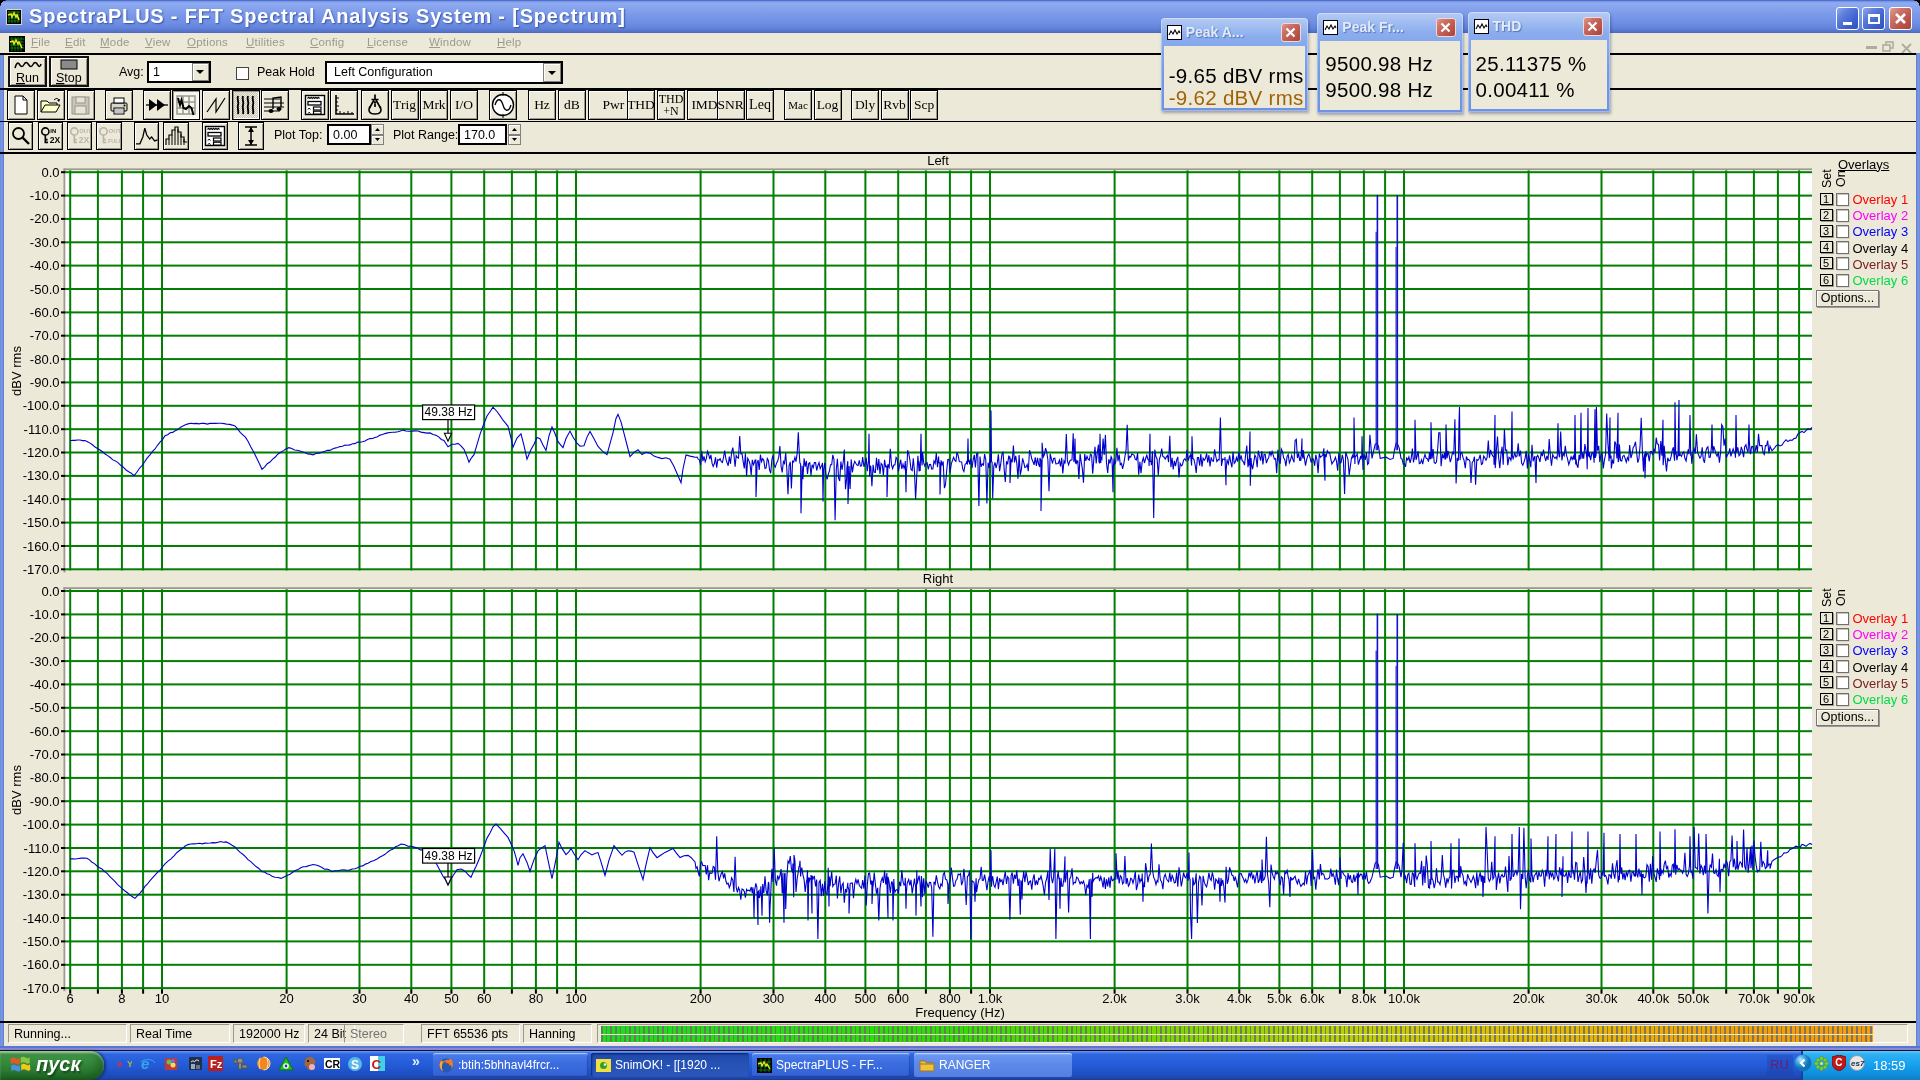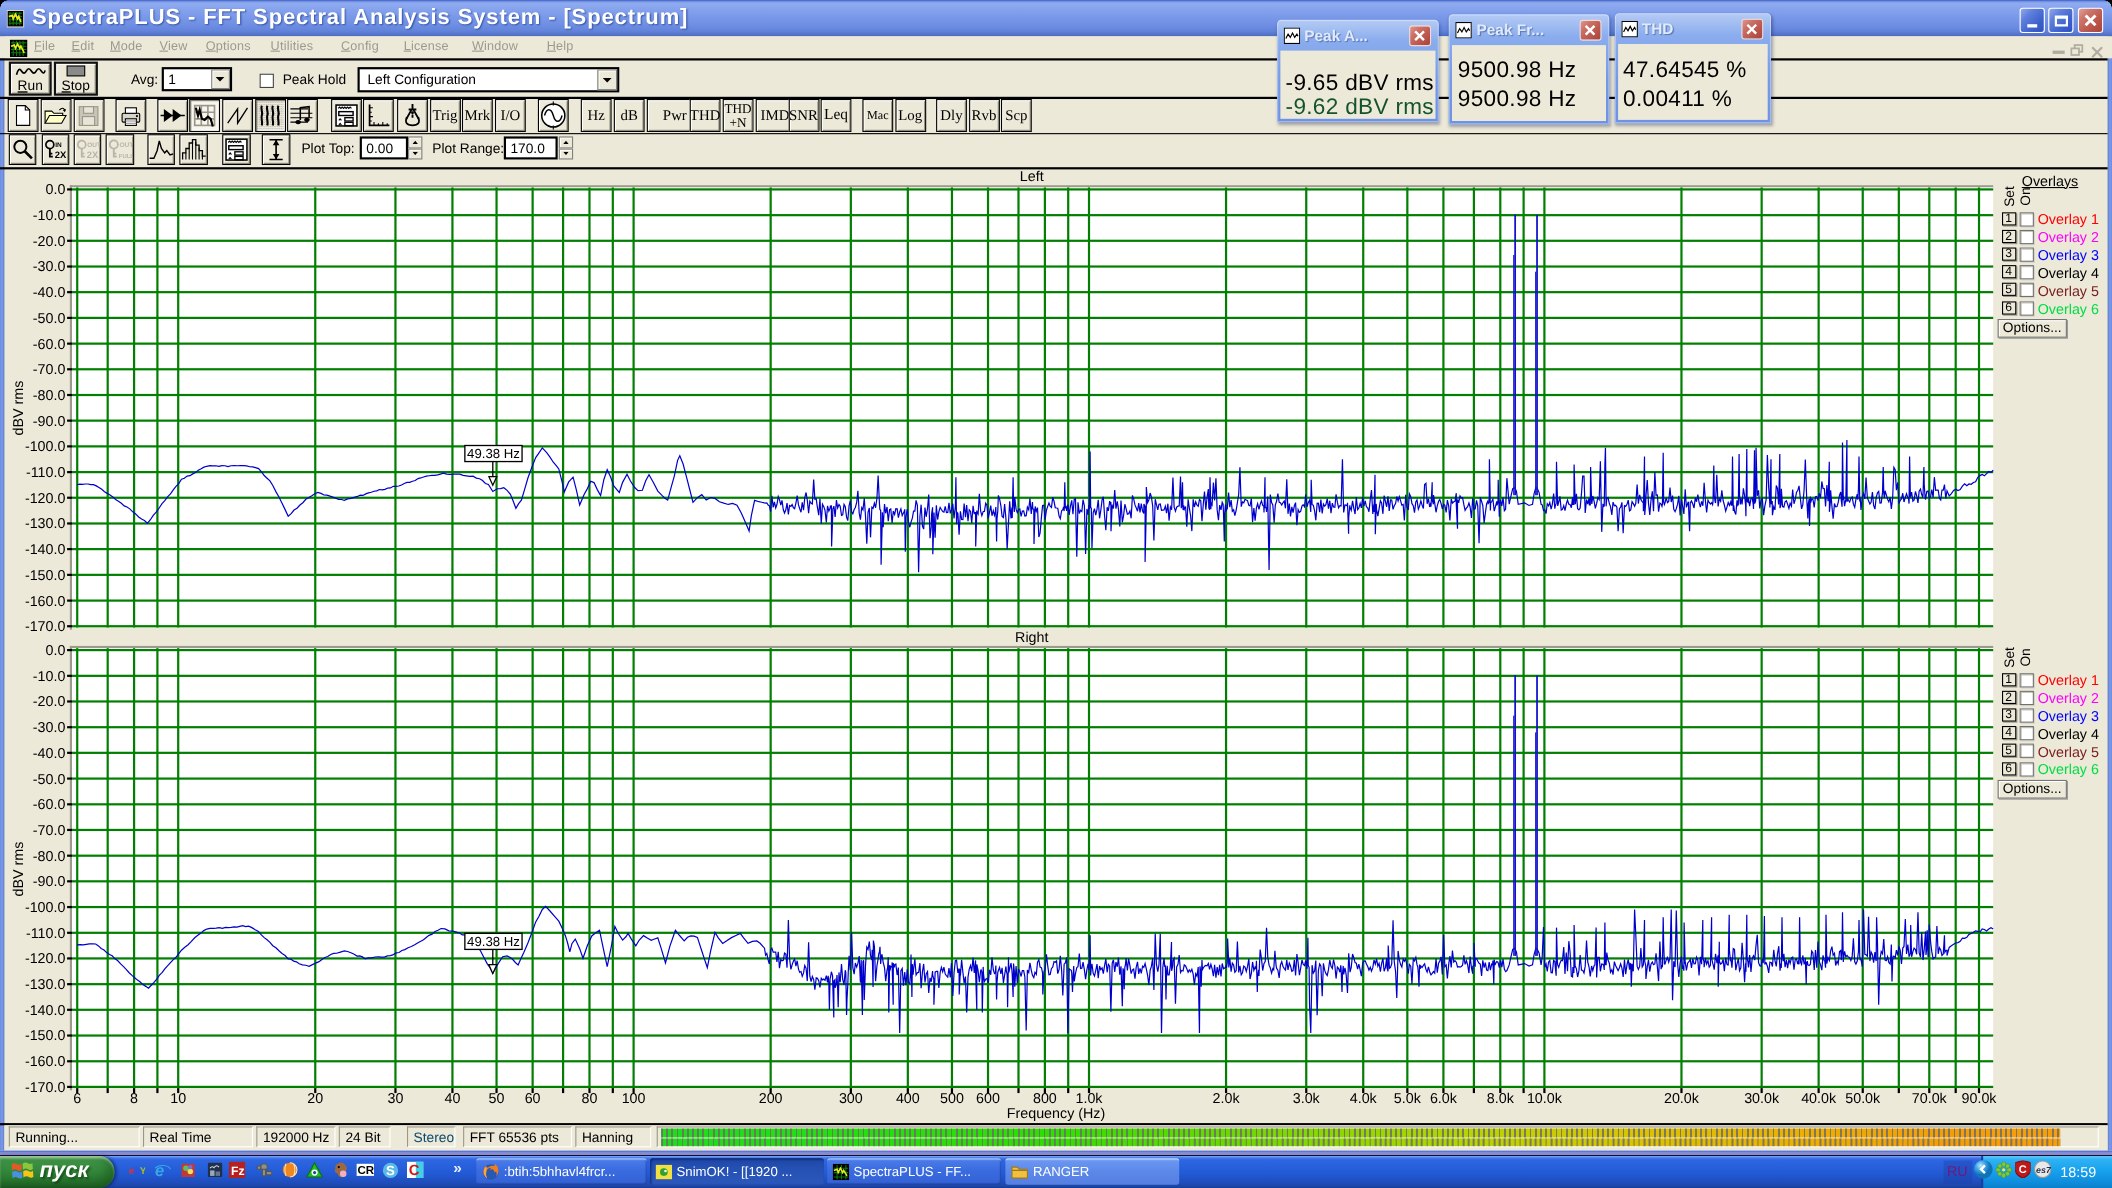--- a/index.html
+++ b/index.html
@@ -657,21 +657,21 @@
 <div class="ovl-btn" style="left:1819.5px;top:692.5px">6</div>
 <div class="ovl-cb" style="left:1835.5px;top:692.5px"></div>
 <div style="position:absolute;left:1852.5px;top:692.0px;font-size:13px;color:#00dd44">Overlay 6</div>
 <div style="position:absolute;left:1816px;top:708.5px;width:63px;height:17px;background:#ece9d8;border:1px solid #777;box-shadow:inset 1px 1px 0 #fff,1px 1px 0 #999;font-size:12.5px;color:#000;display:flex;align-items:center;justify-content:center">Options...</div>
 <div style="position:absolute;left:0px;top:1020.5px;width:1916px;height:2px;background:#000"></div>
 <div style="position:absolute;left:4px;top:1022.5px;width:1912px;height:23.5px;background:#ece9d8"></div>
 <div class="abs sunken" style="left:8px;top:1024px;width:119px;height:19px;font-size:12.5px;color:#000;padding:1.5px 0 0 5px">Running...</div>
 <div class="abs sunken" style="left:130px;top:1024px;width:100px;height:19px;font-size:12.5px;color:#000;padding:1.5px 0 0 5px">Real Time</div>
 <div class="abs sunken" style="left:233px;top:1024px;width:72px;height:19px;font-size:12.5px;color:#000;padding:1.5px 0 0 5px">192000 Hz</div>
 <div class="abs sunken" style="left:308px;top:1024px;width:47px;height:19px;font-size:12.5px;color:#000;padding:1.5px 0 0 5px">24 Bit</div>
-<div class="abs sunken" style="left:370px;top:1024px;width:44px;height:19px;font-size:12.5px;color:#0c4a6e;padding:1.5px 0 0 5px">Stereo</div>
+<div class="abs sunken" style="left:344px;top:1024px;width:60px;height:19px;font-size:12.5px;color:#737373;padding:1.5px 0 0 5px">Stereo</div>
 <div class="abs sunken" style="left:421px;top:1024px;width:99px;height:19px;font-size:12.5px;color:#000;padding:1.5px 0 0 5px">FFT 65536 pts</div>
 <div class="abs sunken" style="left:523px;top:1024px;width:69px;height:19px;font-size:12.5px;color:#000;padding:1.5px 0 0 5px">Hanning</div>
 <div class="abs sunken" style="left:597px;top:1024px;width:1311px;height:19px"></div>
 <div style="position:absolute;left:600.5px;top:1026px;width:1272px;height:7.5px;background:repeating-linear-gradient(90deg,rgba(110,110,100,0.85) 0 1.6px,rgba(255,255,255,0) 1.6px 4.7px),linear-gradient(90deg,#1ddd1d 0%,#2ee000 28%,#7ed800 45%,#b8d400 58%,#dcc200 70%,#eeae00 82%,#f59d07 92%,#f89e0c 100%)"></div>
 <div style="position:absolute;left:600.5px;top:1034.5px;width:1272px;height:7.5px;background:repeating-linear-gradient(90deg,rgba(110,110,100,0.85) 0 1.6px,rgba(255,255,255,0) 1.6px 4.7px),linear-gradient(90deg,#1ddd1d 0%,#2ee000 28%,#7ed800 45%,#b8d400 58%,#dcc200 70%,#eeae00 82%,#f59d07 92%,#f89e0c 100%)"></div>
 <div style="position:absolute;left:0;top:1046px;width:1920px;height:1.5px;background:#5a74d8"></div>
 <div style="position:absolute;left:0;top:1047.5px;width:1920px;height:2px;background:#8a8ad0"></div>
 <div style="position:absolute;left:0;top:1049.5px;width:1920px;height:1px;background:#10102a"></div>
 <div style="position:absolute;left:0;top:1050.5px;width:1920px;height:29.5px;background:linear-gradient(180deg,#6f9ef8 0%,#4379ec 6%,#2e66e2 12%,#2259d4 55%,#1e4cba 85%,#1c45a8 95%,#163a8e 100%)"></div>
 <div style="position:absolute;left:0;top:1051px;width:104px;height:29px;border-radius:0 14px 14px 0;background:linear-gradient(180deg,#71b56f 0%,#3f9245 12%,#358a3c 40%,#2c7d33 70%,#24702b 92%,#1e6526 100%);box-shadow:inset 0 2px 2px rgba(255,255,255,0.35),inset -6px -4px 10px rgba(0,40,0,0.3),2px 0 3px rgba(0,0,30,0.45)"></div>
@@ -813,21 +813,21 @@
       <path d="M2 10 L4 6 L6 9 L8 5 L10 9 L12 6 L13 8" stroke="#000" fill="none" stroke-width="1.1"></path>
     </svg></div>
 <div style="position:absolute;left:1185.7px;top:24.4px;font-size:14px;font-weight:bold;color:#dfeafc;text-shadow:1px 1px 1px rgba(40,60,120,0.5)">Peak A...</div>
 <div style="position:absolute;left:1280.7px;top:23.4px;width:20px;height:19px;border-radius:3px;border:1px solid #f2d8d2;background:linear-gradient(135deg,#e0968e 0%,#cc7065 30%,#b9544a 70%,#a84337 100%);display:flex;align-items:center;justify-content:center">
     <svg width="11" height="11" viewBox="0 0 11 11">
       <path d="M1.5 1.5 L9.5 9.5 M9.5 1.5 L1.5 9.5" stroke="#fff" stroke-width="2.2"></path>
     </svg>
   </div>
 <div style="position:absolute;left:1163.7px;top:46.4px;width:141px;height:62px;background:#ece9d8"></div>
 <div style="position:absolute;left:1168.7px;top:63.5px;font-size:20.5px;letter-spacing:0.3px;color:#000;white-space:pre">-9.65 dBV rms</div>
-<div style="position:absolute;left:1168.7px;top:85.5px;font-size:20.5px;letter-spacing:0.3px;color:#14532d;white-space:pre">-9.62 dBV rms</div>
+<div style="position:absolute;left:1168.7px;top:85.5px;font-size:20.5px;letter-spacing:0.3px;color:#a16207;white-space:pre">-9.62 dBV rms</div>
 <div style="position:absolute;left:1317.3px;top:13.2px;width:145.5px;height:99.5px;border-radius:4px 4px 0 0;background:linear-gradient(180deg,#b5cbf4 0%,#8badee 20%,#7499e8 60%,#6e93e4 100%);box-shadow:inset 0 0 0 1px rgba(255,255,255,0.35),1px 2px 3px rgba(20,30,80,0.35)"></div>
 <div style="position:absolute;left:1323.3px;top:20.2px;width:15px;height:15px"><svg width="15" height="15" viewBox="0 0 15 15">
       <rect x="0.5" y="0.5" width="14" height="14" fill="#fff" stroke="#000"></rect>
       <path d="M2 10 L4 6 L6 9 L8 5 L10 9 L12 6 L13 8" stroke="#000" fill="none" stroke-width="1.1"></path>
     </svg></div>
 <div style="position:absolute;left:1342.3px;top:19.2px;font-size:14px;font-weight:bold;color:#dfeafc;text-shadow:1px 1px 1px rgba(40,60,120,0.5)">Peak Fr...</div>
 <div style="position:absolute;left:1435.8px;top:18.2px;width:20px;height:19px;border-radius:3px;border:1px solid #f2d8d2;background:linear-gradient(135deg,#e0968e 0%,#cc7065 30%,#b9544a 70%,#a84337 100%);display:flex;align-items:center;justify-content:center">
     <svg width="11" height="11" viewBox="0 0 11 11">
       <path d="M1.5 1.5 L9.5 9.5 M9.5 1.5 L1.5 9.5" stroke="#fff" stroke-width="2.2"></path>
     </svg>
@@ -840,13 +840,13 @@
       <rect x="0.5" y="0.5" width="14" height="14" fill="#fff" stroke="#000"></rect>
       <path d="M2 10 L4 6 L6 9 L8 5 L10 9 L12 6 L13 8" stroke="#000" fill="none" stroke-width="1.1"></path>
     </svg></div>
 <div style="position:absolute;left:1492.5px;top:17.6px;font-size:14px;font-weight:bold;color:#dfeafc;text-shadow:1px 1px 1px rgba(40,60,120,0.5)">THD</div>
 <div style="position:absolute;left:1582.8px;top:16.6px;width:20px;height:19px;border-radius:3px;border:1px solid #f2d8d2;background:linear-gradient(135deg,#e0968e 0%,#cc7065 30%,#b9544a 70%,#a84337 100%);display:flex;align-items:center;justify-content:center">
     <svg width="11" height="11" viewBox="0 0 11 11">
       <path d="M1.5 1.5 L9.5 9.5 M9.5 1.5 L1.5 9.5" stroke="#fff" stroke-width="2.2"></path>
     </svg>
   </div>
 <div style="position:absolute;left:1470.5px;top:39.6px;width:136.3px;height:69px;background:#ece9d8"></div>
-<div style="position:absolute;left:1475.5px;top:52px;font-size:20.5px;letter-spacing:0.3px;color:#000;white-space:pre">47.64545 %</div>
+<div style="position:absolute;left:1475.5px;top:52px;font-size:20.5px;letter-spacing:0.3px;color:#000;white-space:pre">25.11375 %</div>
 <div style="position:absolute;left:1475.5px;top:78px;font-size:20.5px;letter-spacing:0.3px;color:#000;white-space:pre">0.00411 %</div>
 </body></html>

